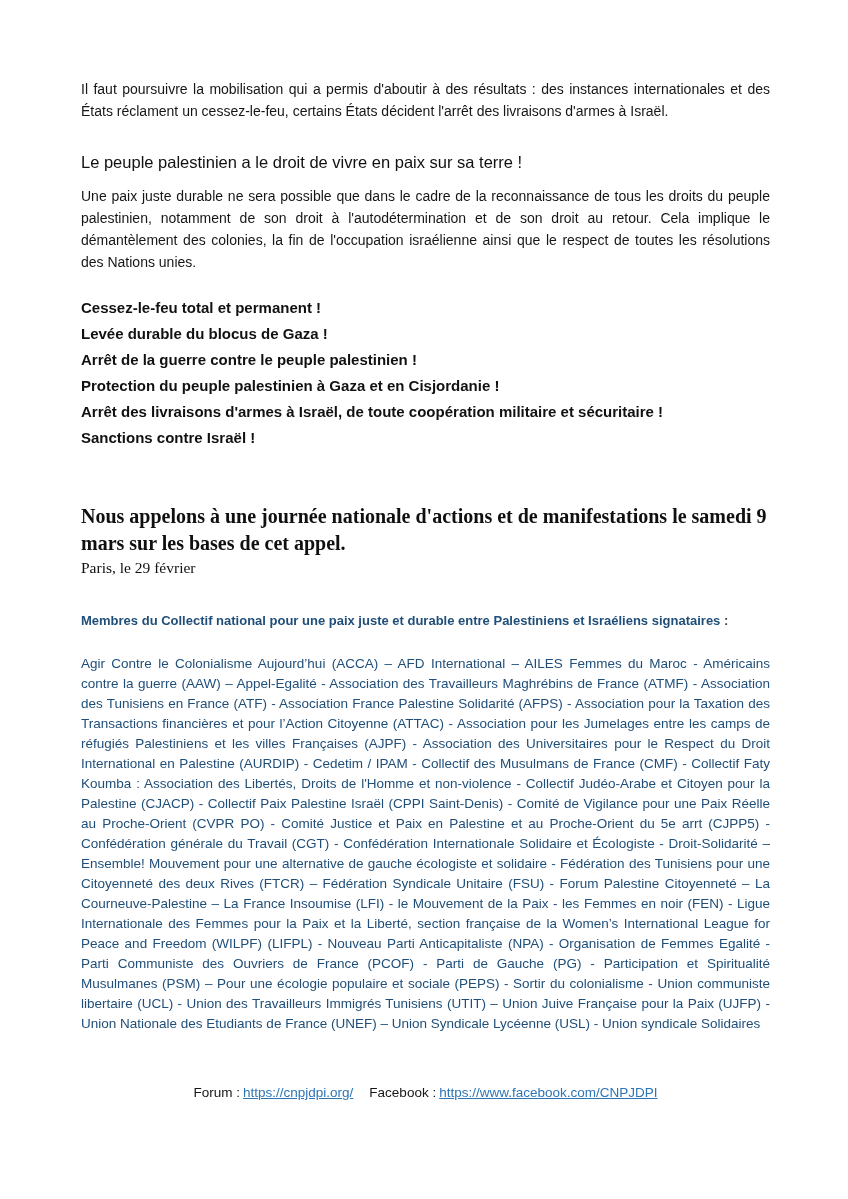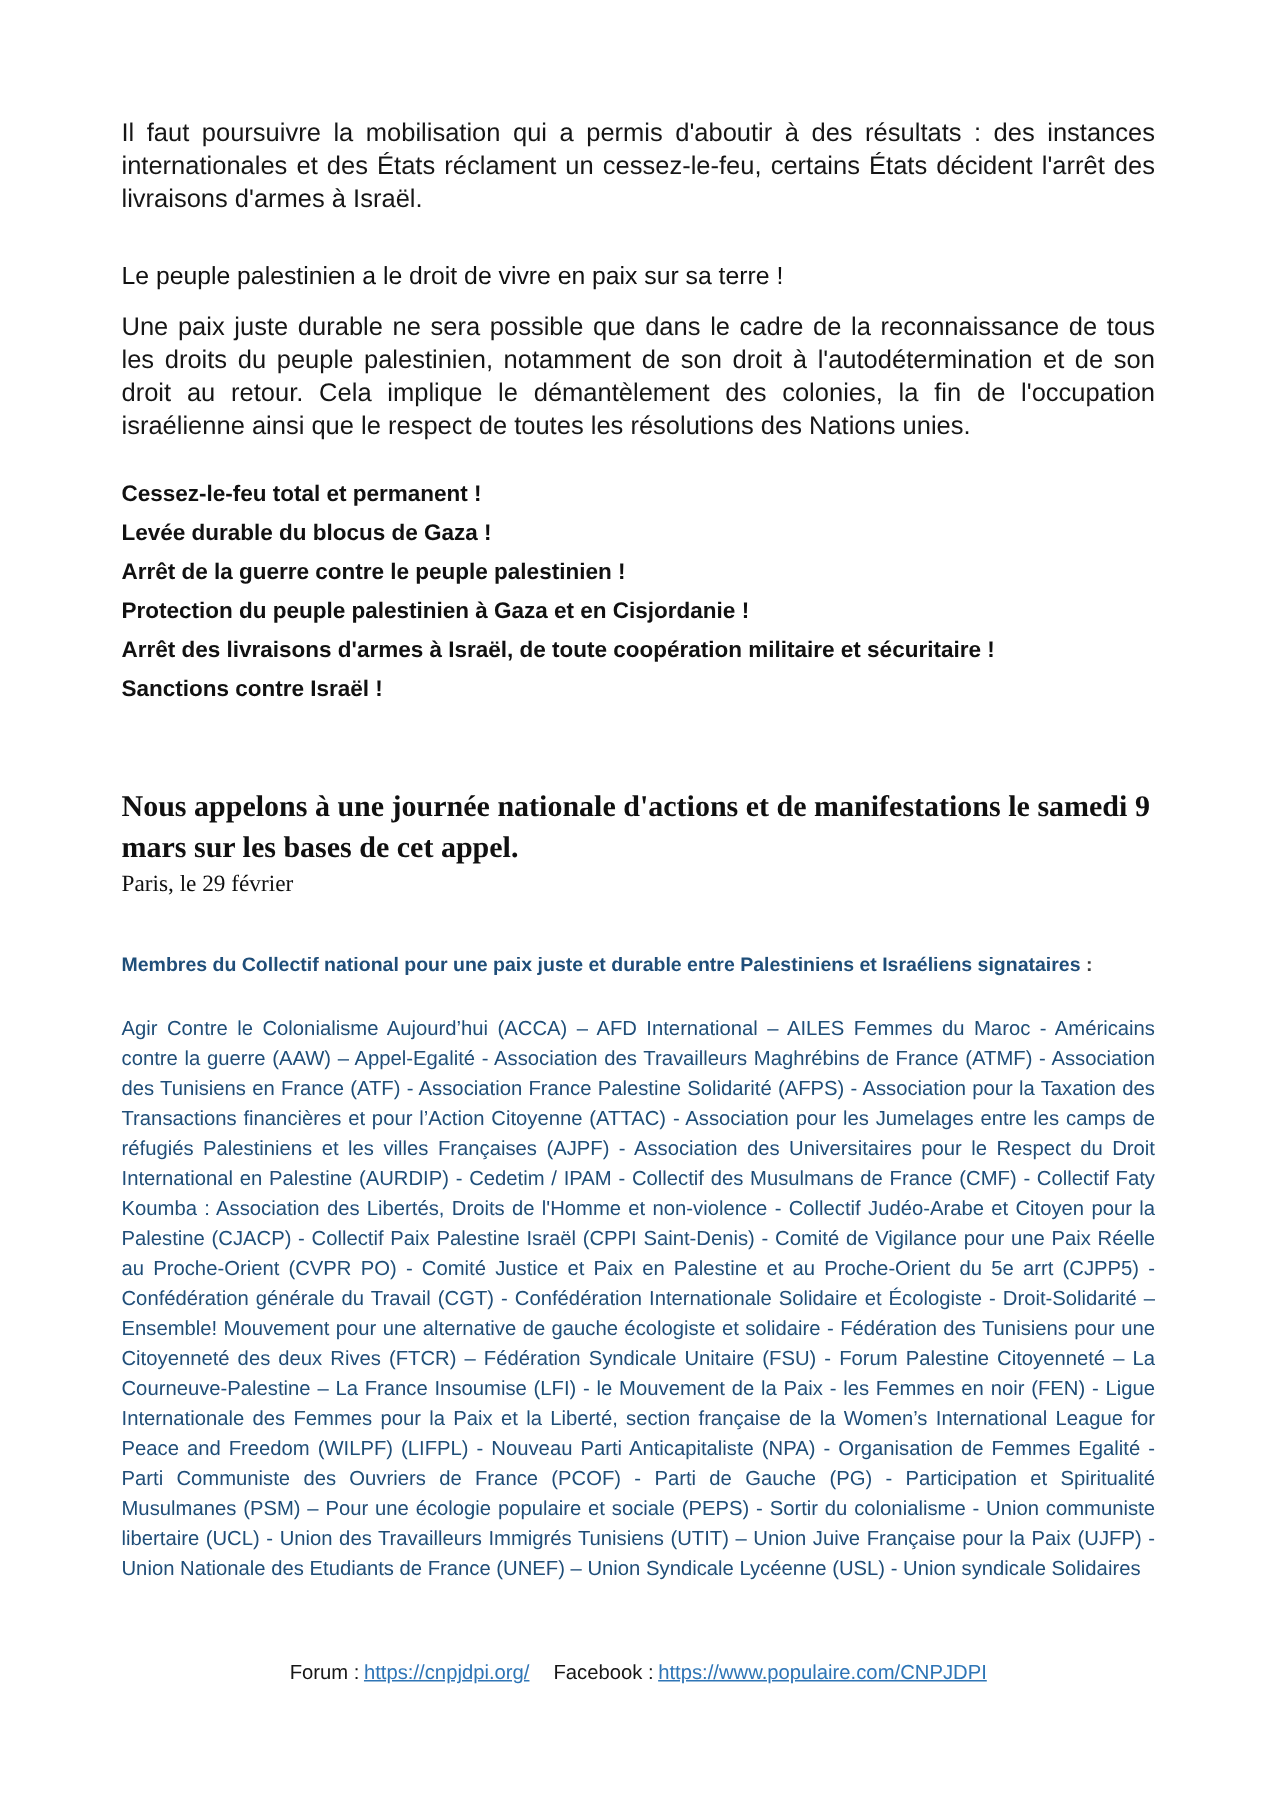--- a/index.html
+++ b/index.html
@@ -9,21 +9,21 @@
     height: 1199px;
     background: #ffffff;
     box-sizing: border-box;
     padding: 78px 78px 0 81px;
     font-family: "Liberation Sans", sans-serif;
     color: #161616;
     overflow: hidden;
   }
   .body-par {
     margin: 0;
-    font-size: 17px;
+    font-size: 14px;
     line-height: 22px;
     text-align: justify;
   }
   .headline {
     margin: 28px 0 0 0;
     font-size: 16.5px;
     line-height: 24px;
     font-weight: normal;
     color: #111111;
   }
@@ -103,17 +103,17 @@
 
   <h1 class="serif-heading">Nous appelons à une journée nationale d'actions et de manifestations le samedi 9 mars sur les bases de cet appel.</h1>
   <p class="dateline">Paris, le 29 février</p>
 
   <p class="sig-heading"><span>Membres du Collectif national pour une paix juste et durable entre Palestiniens et Israéliens signataires </span><span class="colon">:</span></p>
 
   <p class="sig-par">Agir Contre le Colonialisme Aujourd’hui (ACCA) – AFD International – AILES  Femmes du Maroc - Américains contre la guerre (AAW) – Appel-Egalité - Association des Travailleurs Maghrébins de France (ATMF) - Association des Tunisiens en France (ATF) - Association France Palestine Solidarité (AFPS) - Association pour la Taxation des Transactions financières et pour l’Action Citoyenne (ATTAC) - Association pour les Jumelages entre les camps de réfugiés Palestiniens et les villes Françaises (AJPF) - Association des Universitaires pour le Respect du Droit International en Palestine (AURDIP) - Cedetim / IPAM - Collectif des Musulmans de France (CMF) - Collectif Faty Koumba : Association des Libertés, Droits de l'Homme et non-violence - Collectif Judéo-Arabe et Citoyen pour la Palestine (CJACP) - Collectif Paix Palestine Israël (CPPI Saint-Denis) - Comité de Vigilance pour une Paix Réelle au Proche-Orient (CVPR PO) - Comité Justice et Paix en Palestine et au Proche-Orient du 5e arrt (CJPP5) - Confédération générale du Travail (CGT) - Confédération Internationale Solidaire et Écologiste -  Droit-Solidarité – Ensemble! Mouvement pour une alternative de gauche écologiste et solidaire  - Fédération des Tunisiens pour une Citoyenneté des deux Rives (FTCR) – Fédération Syndicale Unitaire (FSU) - Forum Palestine Citoyenneté – La Courneuve-Palestine – La France Insoumise (LFI) - le Mouvement de la Paix - les Femmes en noir (FEN) - Ligue Internationale des Femmes pour la Paix et la Liberté, section française de la Women’s International League for Peace and Freedom (WILPF) (LIFPL) - Nouveau Parti Anticapitaliste (NPA) - Organisation de Femmes Egalité - Parti Communiste des Ouvriers de France (PCOF) - Parti de Gauche (PG) - Participation et Spiritualité Musulmanes (PSM) – Pour une écologie populaire et sociale (PEPS) -  Sortir du colonialisme - Union communiste libertaire (UCL) - Union des Travailleurs Immigrés Tunisiens (UTIT) – Union Juive Française pour la Paix (UJFP) -Union Nationale des Etudiants de France (UNEF) – Union Syndicale Lycéenne (USL)  - Union syndicale Solidaires</p>
 
   <div class="footer">
     <div>
-      <span class="lbl">Forum :</span><a href="#">https://cnpjdpi.org/</a><span class="lbl fb-label">Facebook :</span><a href="#">https://www.populaire.com/CNPJDPI</a>
+      <span class="lbl">Forum :</span><a href="#">https://cnpjdpi.org/</a><span class="lbl fb-label">Facebook :</span><a href="#">https://www.facebook.com/CNPJDPI</a>
     </div>
   </div>
 
 </div>
 
 </body></html>

